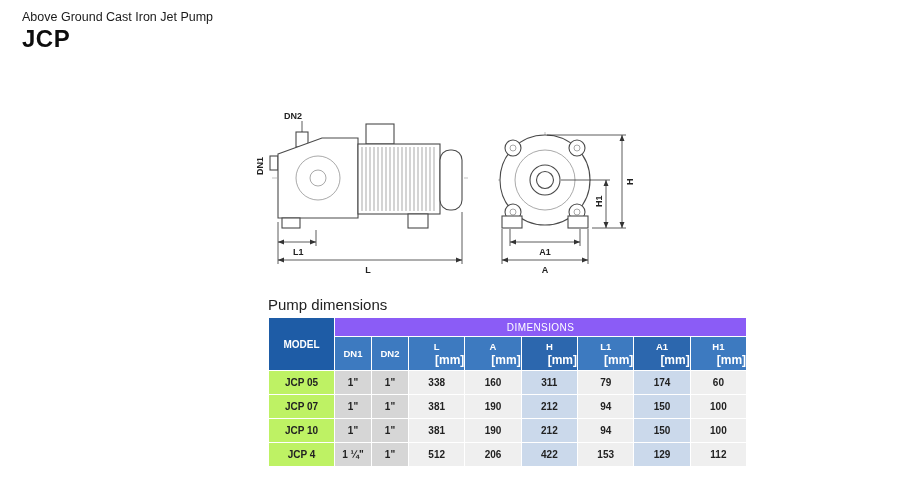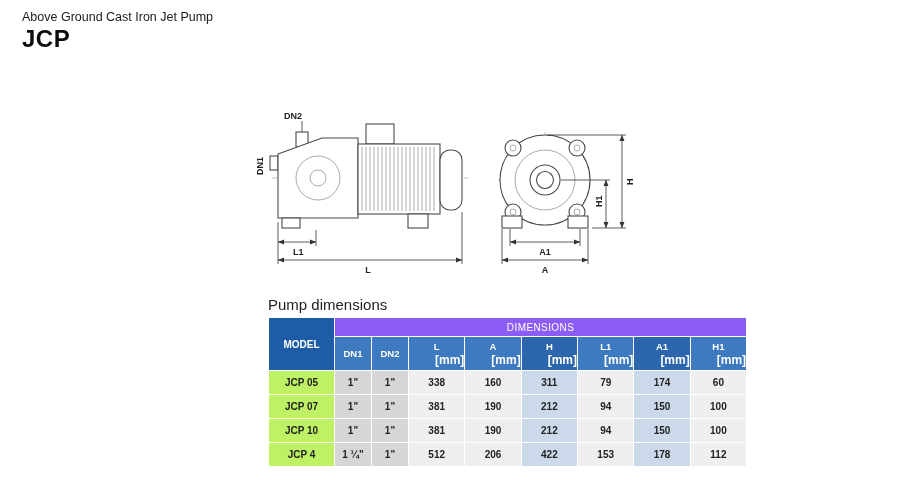--- a/index.html
+++ b/index.html
@@ -259,19 +259,19 @@
         <td class="c-light">100</td>
       </tr>
       <tr>
         <td class="td-model">JCP 4</td>
         <td class="c-gray">1 ¼"</td>
         <td class="c-gray">1"</td>
         <td class="c-light">512</td>
         <td class="c-light">206</td>
         <td class="c-blue">422</td>
         <td class="c-light">153</td>
-        <td class="c-blue">178</td>
+        <td class="c-blue">129</td>
         <td class="c-light">112</td>
       </tr>
     </tbody>
   </table>
 
 </div>
 
 </body></html>

